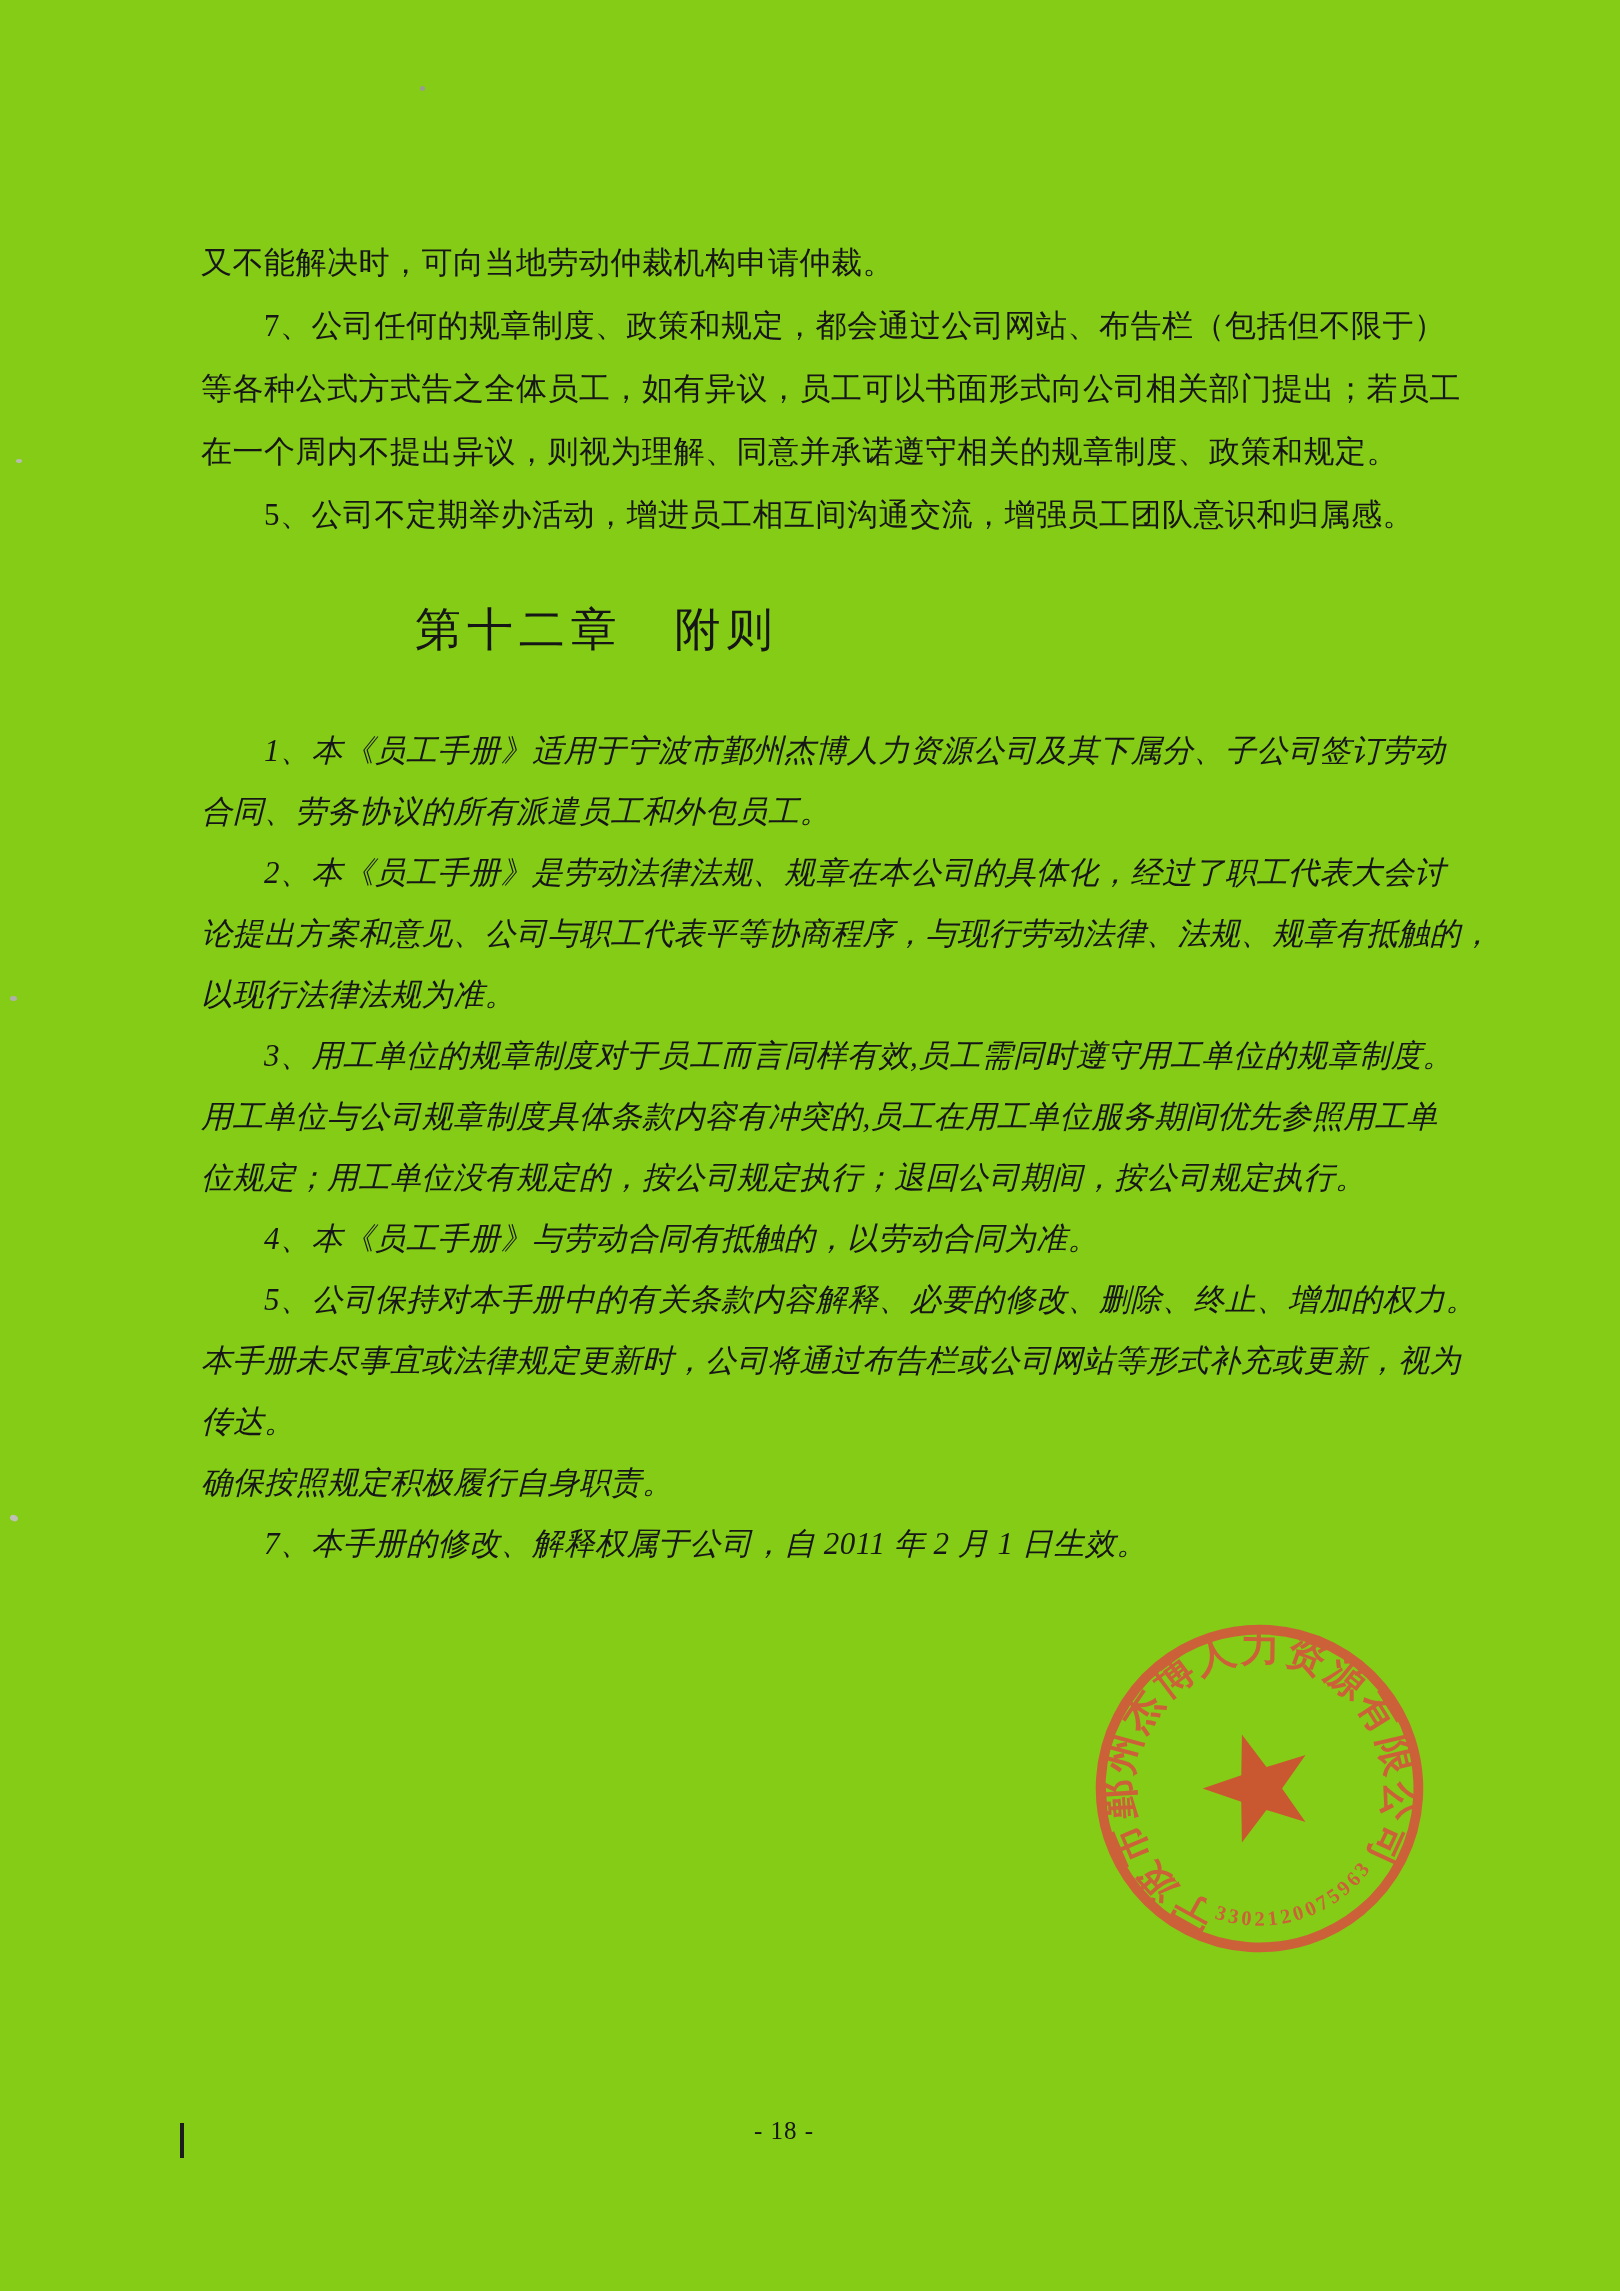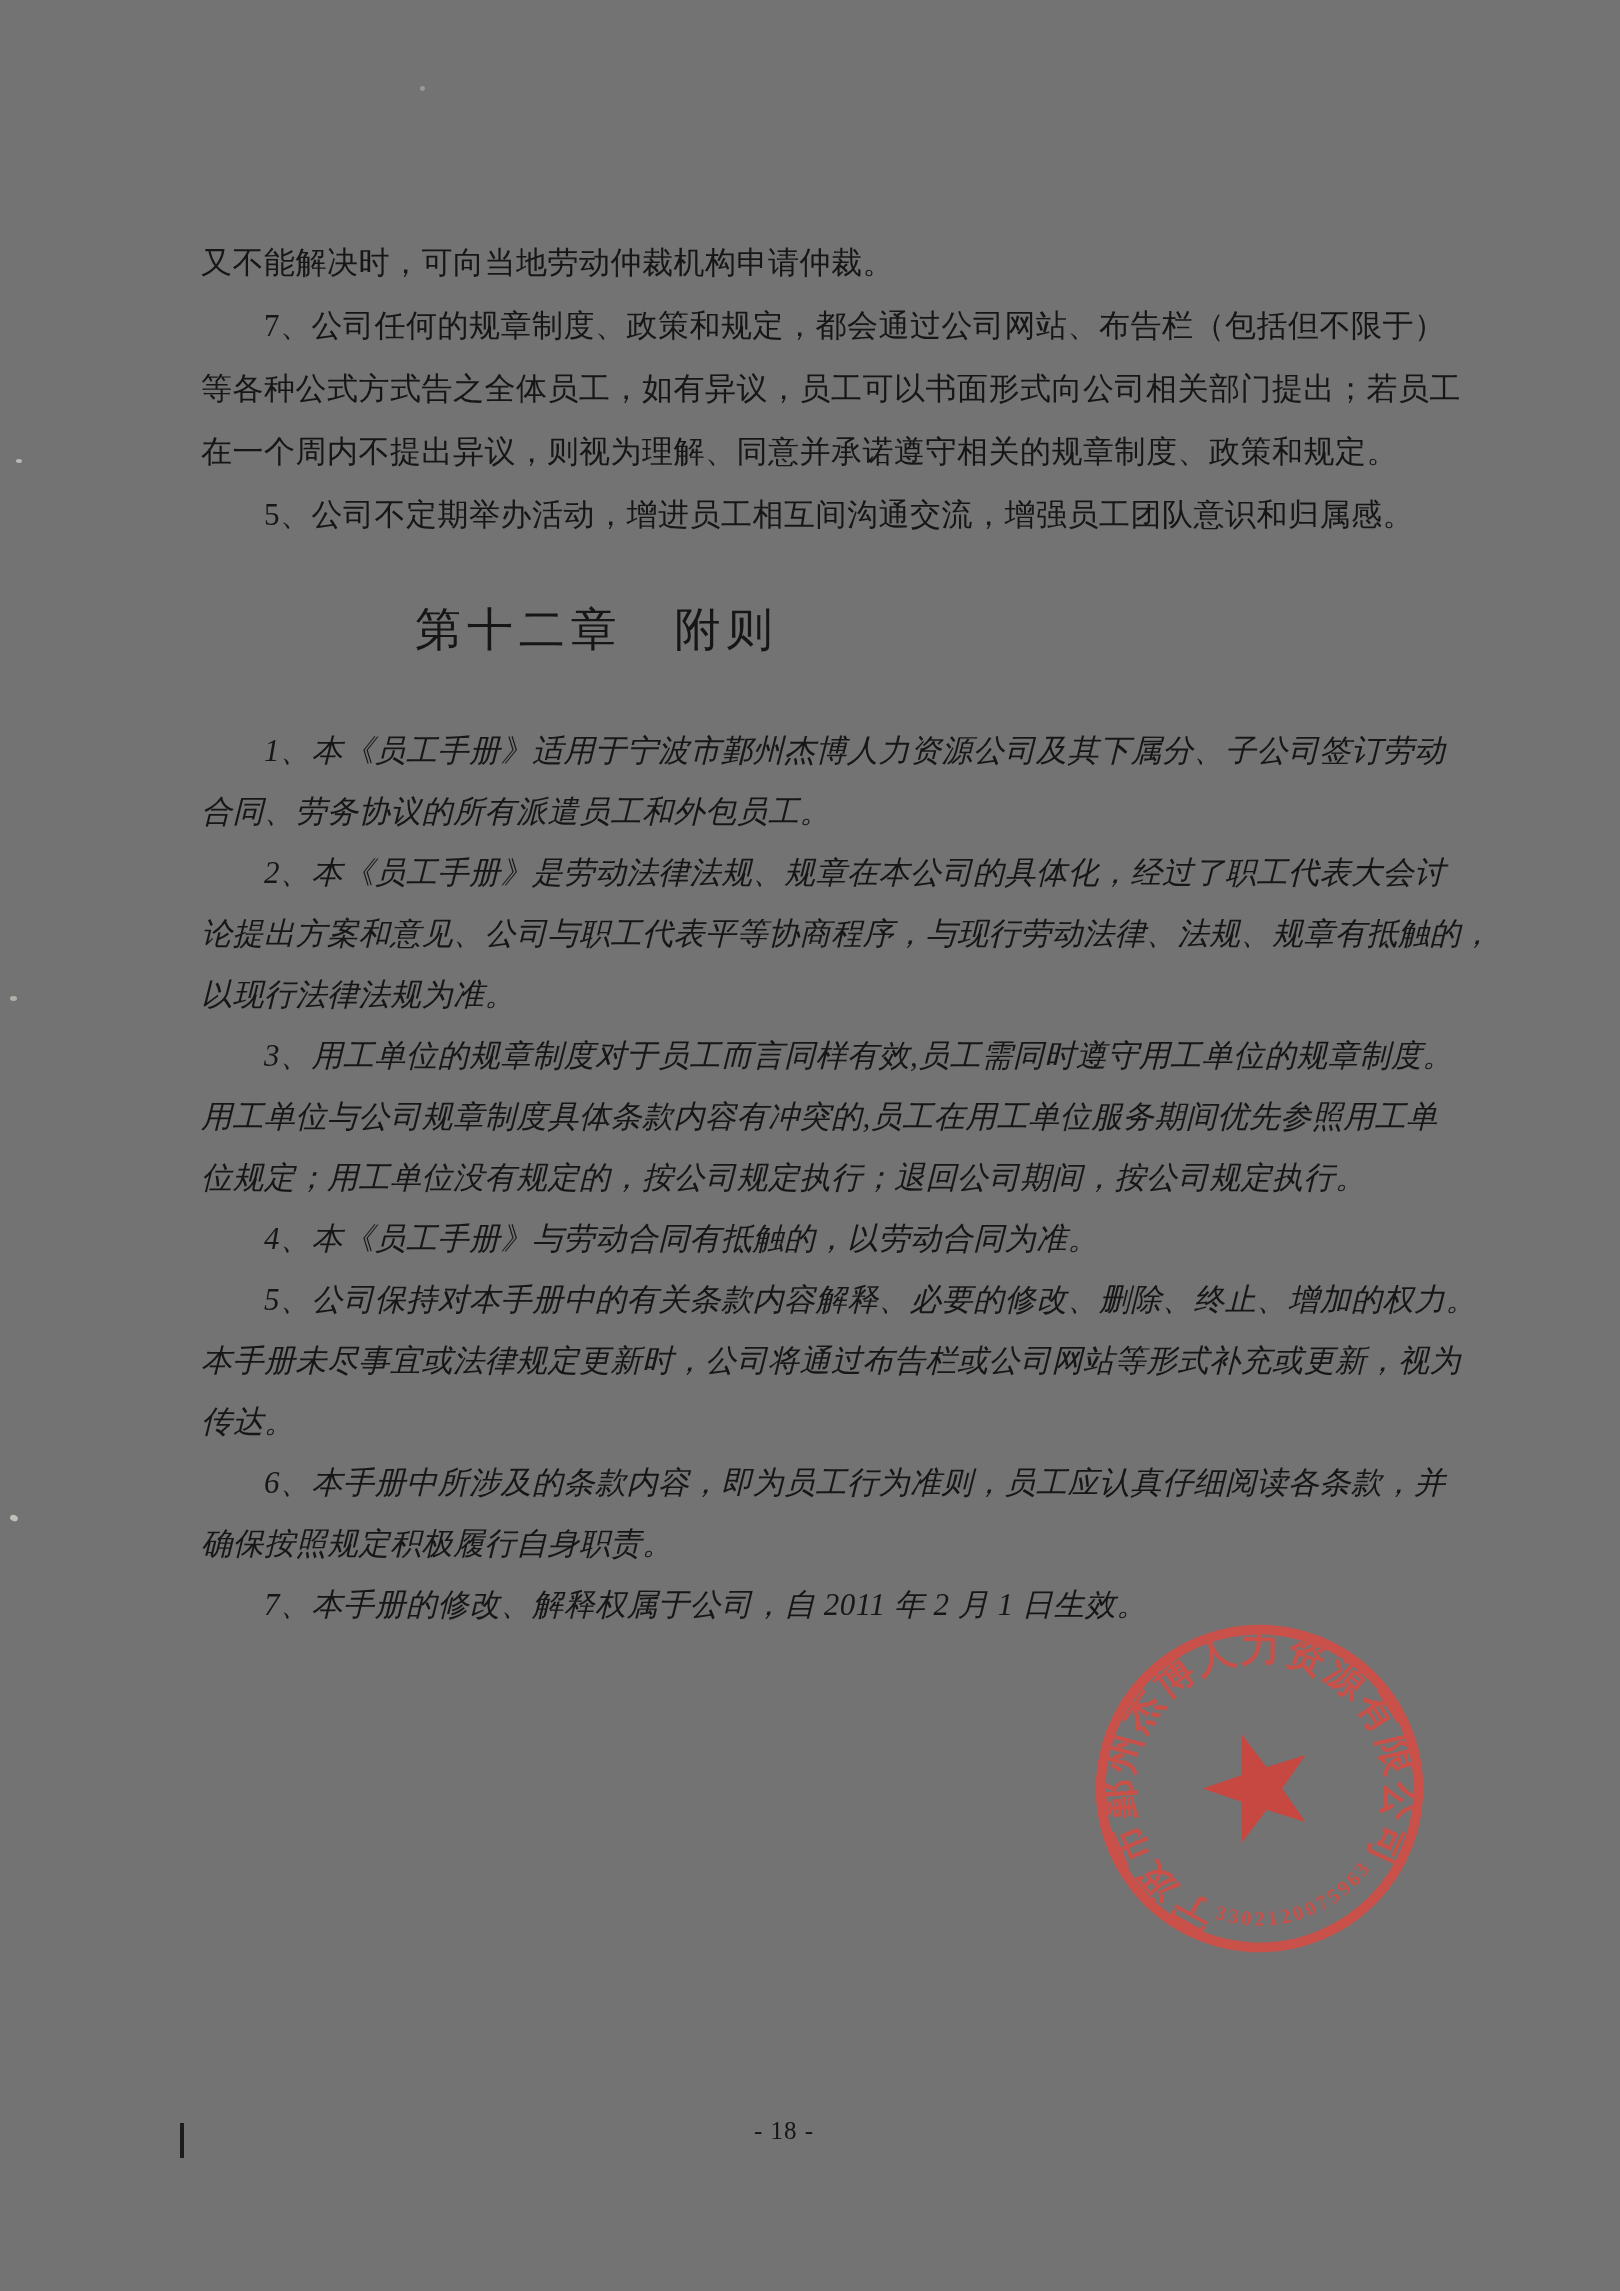--- a/index.html
+++ b/index.html
@@ -1,19 +1,19 @@
 <!DOCTYPE html>
 <html><head>
 <meta charset="utf-8">
 <style>
   html,body{margin:0;padding:0;background:#e8e8e8;}
   .page{
     position:relative;
     width:1620px;height:2292px;
-    background:#737373;
+    background:#84cc16;
     overflow:hidden;
     font-family:"Liberation Serif","DejaVu Serif",serif;
     color:#161616;
   }
   .content{
     position:absolute;left:201px;top:231px;width:1247px;
   }
   .line{
     font-size:31px;
     letter-spacing:0.5px;
@@ -72,21 +72,20 @@
       <div class="line indent">2、本《员工手册》是劳动法律法规、规章在本公司的具体化，经过了职工代表大会讨</div>
       <div class="line">论提出方案和意见、公司与职工代表平等协商程序，与现行劳动法律、法规、规章有抵触的，</div>
       <div class="line">以现行法律法规为准。</div>
       <div class="line indent">3、用工单位的规章制度对于员工而言同样有效,员工需同时遵守用工单位的规章制度。</div>
       <div class="line">用工单位与公司规章制度具体条款内容有冲突的,员工在用工单位服务期间优先参照用工单</div>
       <div class="line">位规定；用工单位没有规定的，按公司规定执行；退回公司期间，按公司规定执行。</div>
       <div class="line indent">4、本《员工手册》与劳动合同有抵触的，以劳动合同为准。</div>
       <div class="line indent">5、公司保持对本手册中的有关条款内容解释、必要的修改、删除、终止、增加的权力。</div>
       <div class="line">本手册未尽事宜或法律规定更新时，公司将通过布告栏或公司网站等形式补充或更新，视为</div>
       <div class="line">传达。</div>
-      <div class="line indent">6、本手册中所涉及的条款内容，即为员工行为准则，员工应认真仔细阅读各条款，并</div>
       <div class="line">确保按照规定积极履行自身职责。</div>
       <div class="line indent">7、本手册的修改、解释权属于公司，自 2011 年 2 月 1 日生效。</div>
     </div>
 
   </div>
 
   <svg class="seal" viewBox="0 0 360 360">
     <defs>
       <path id="arc-name" d="M 88.1,271.9 A 130,130 0 1 1 271.9,271.9" fill="none"></path>
       <path id="arc-number" d="M 58.8,250 A 140,140 0 0 0 301.2,250" fill="none"></path>

